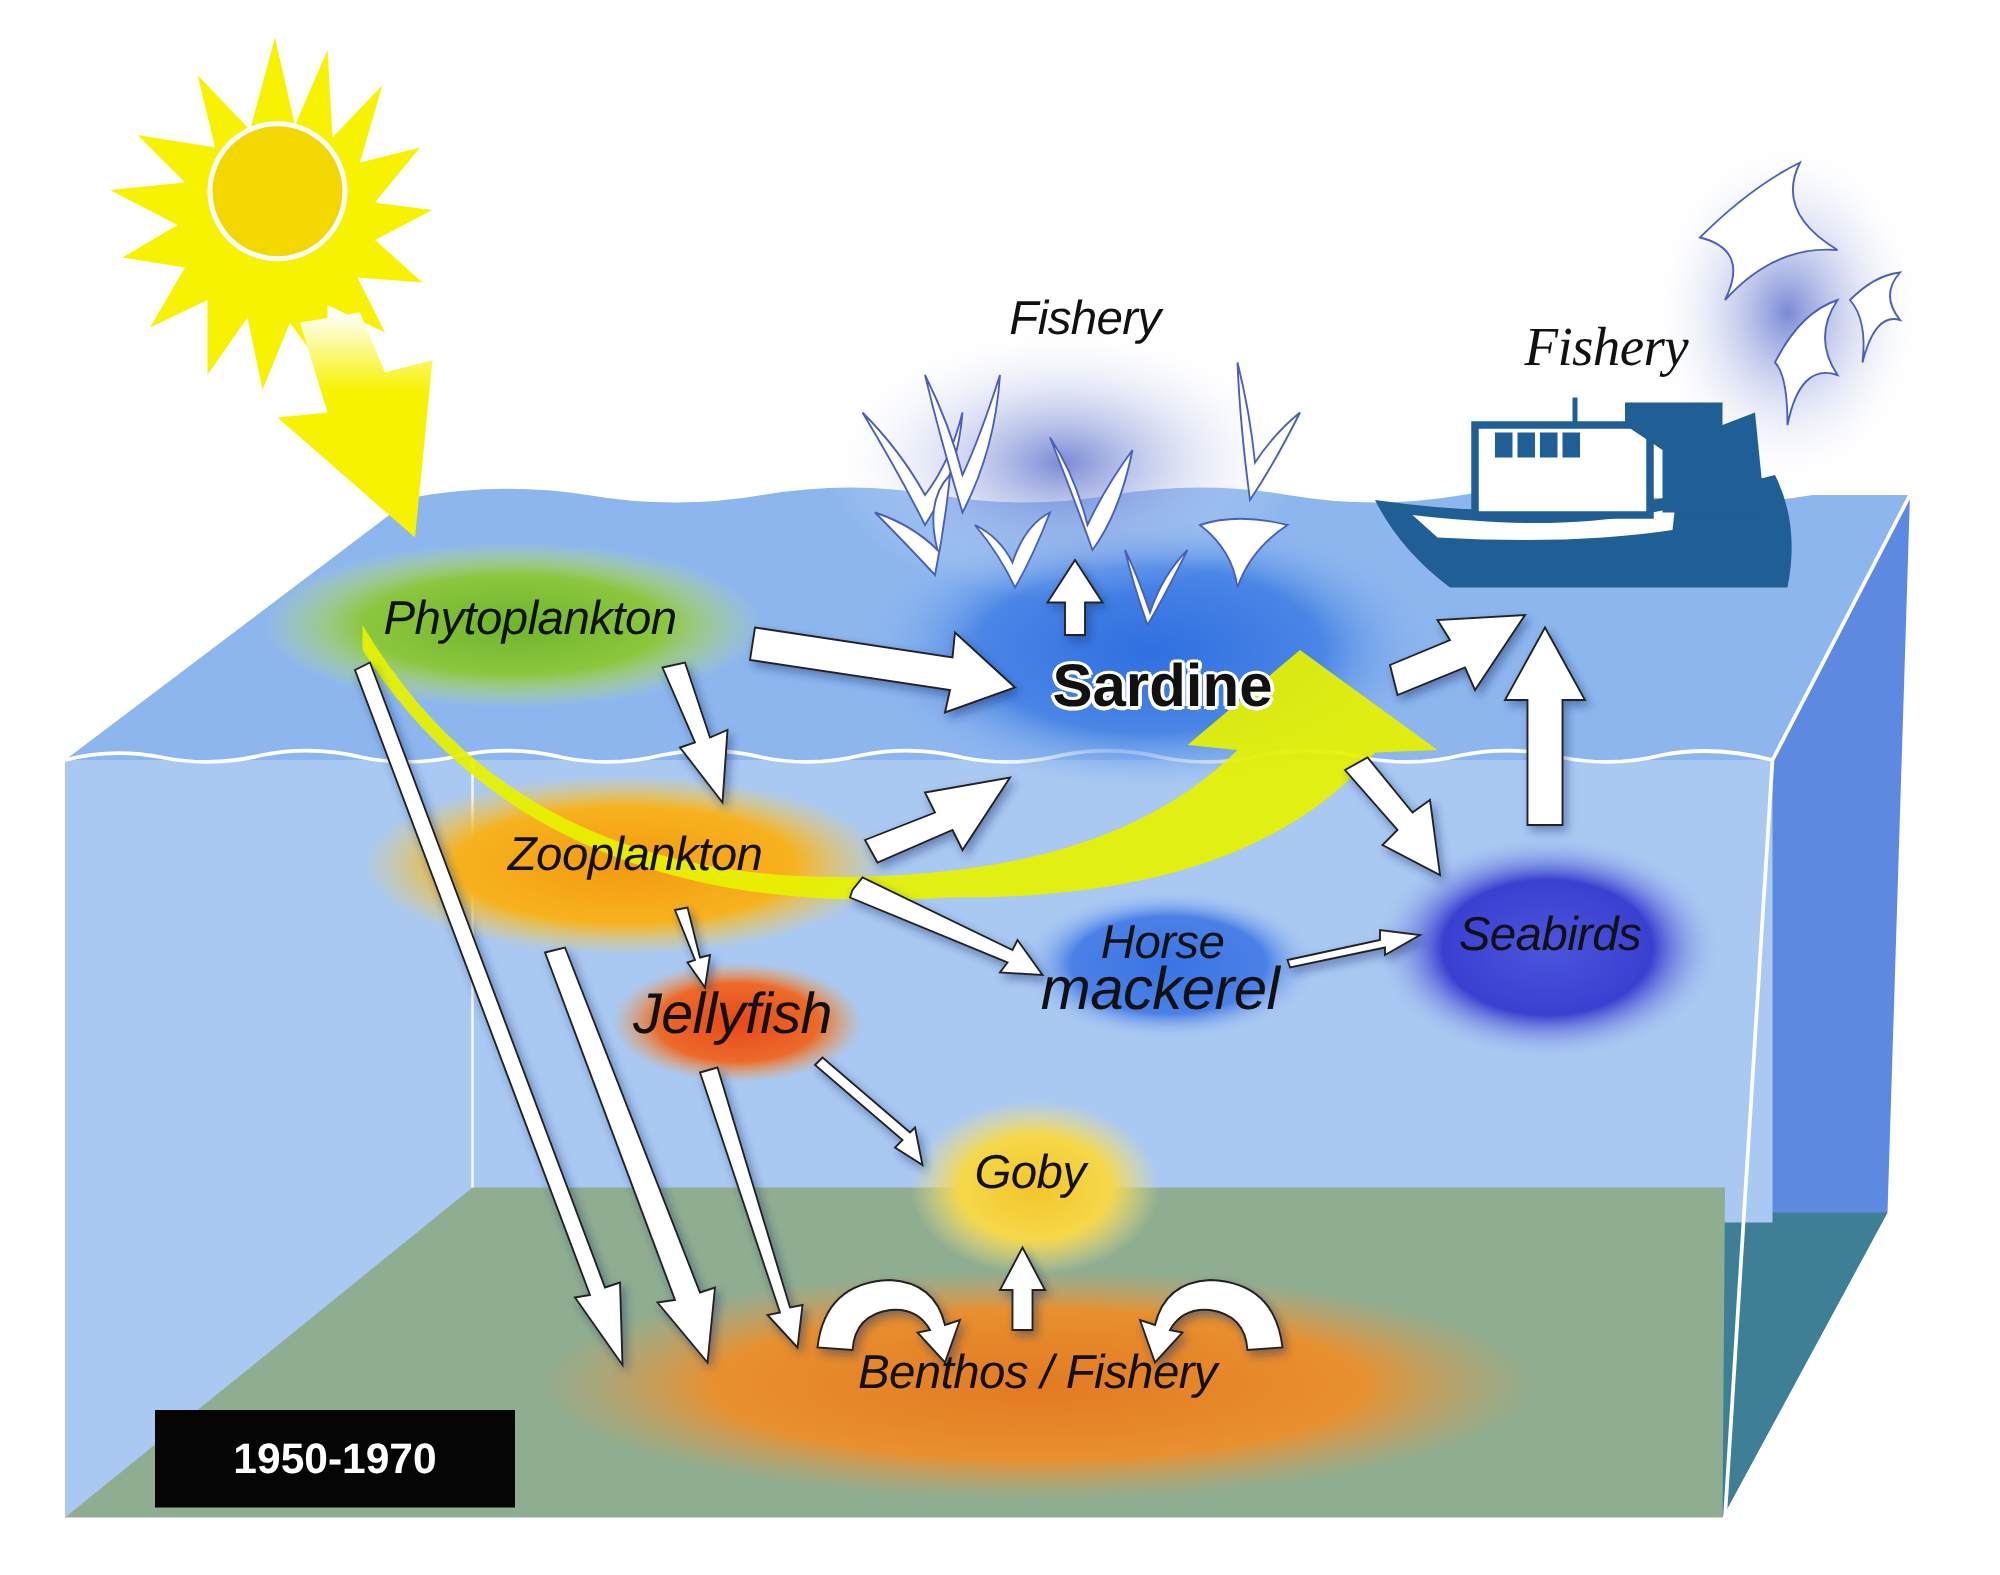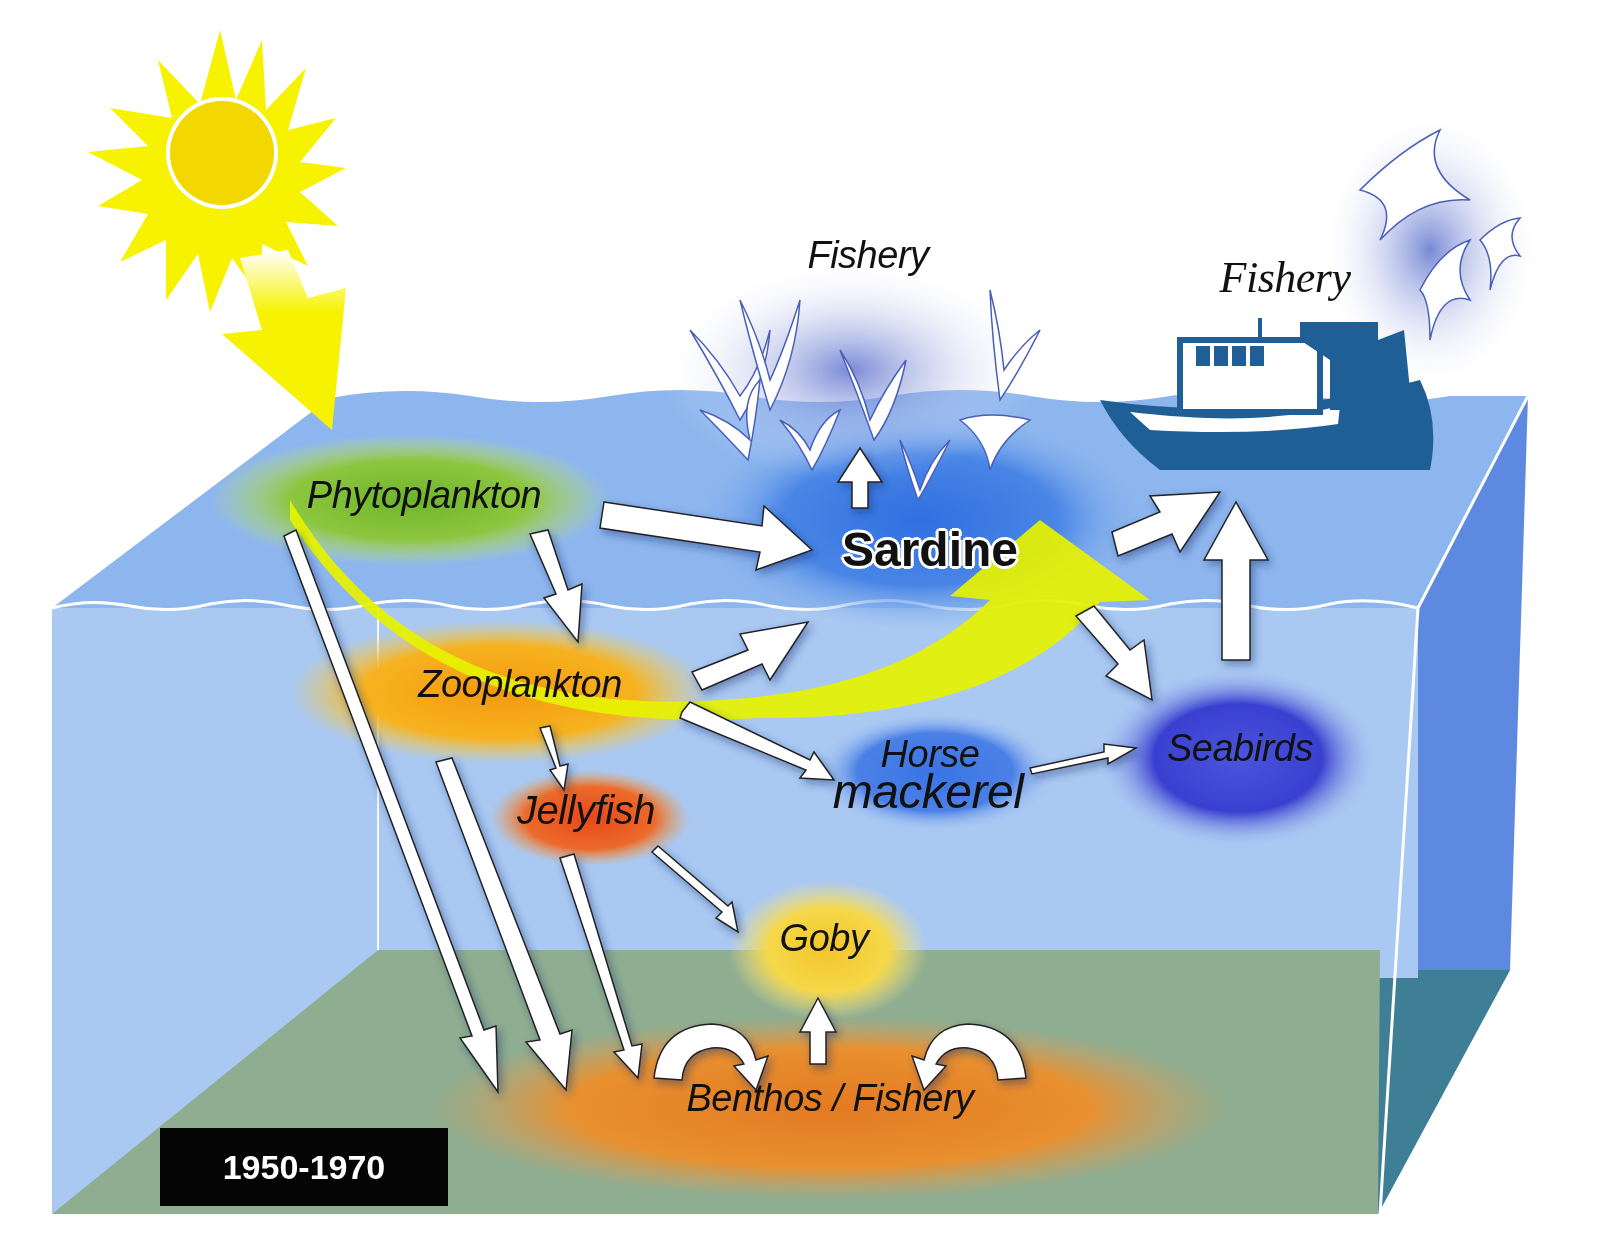--- a/index.html
+++ b/index.html
@@ -7,21 +7,21 @@
          font-family: "Liberation Sans", "DejaVu Sans", sans-serif; }
   #scene { position: absolute; left: 0; top: 0; width: 1600px; height: 1260px; }
   .label { position: absolute; font-style: italic; color: #111; white-space: nowrap;
            transform: translate(-50%, -50%); letter-spacing: -0.5px; line-height: 1.0;
            text-align: center; }
   .label.big { font-style: normal; font-weight: bold; letter-spacing: 0;
                text-shadow: -2px -2px 0 #fff, 2px -2px 0 #fff, -2px 2px 0 #fff, 2px 2px 0 #fff,
                             0 -3px 0 #fff, 0 3px 0 #fff, -3px 0 0 #fff, 3px 0 0 #fff; }
   .period-badge { position: absolute; left: 124px; top: 1128px; width: 288px; height: 78px;
                   background: #050505; color: #fff; font-weight: bold; font-size: 34px;
-                  display: flex; align-items: center; justify-content: center; margin-left: 36px; }
+                  display: flex; align-items: center; justify-content: center; }
 </style>
 </head>
 <body>
 
 <div id="scene">
 <svg width="1600" height="1260" viewBox="0 0 1600 1260" xmlns="http://www.w3.org/2000/svg">
   <defs>
     <radialGradient id="gPhyto" cx="50%" cy="50%" r="50%">
       <stop offset="0%" stop-color="#6fb52c"></stop>
       <stop offset="60%" stop-color="#8cc63f"></stop>
@@ -184,22 +184,22 @@
 
     <path d="M1026 1078 Q1020 1026 968 1024 Q932 1026 924 1060 L912 1056 L924 1090 L946 1066 L936 1064 Q946 1046 968 1048 Q996 1052 998 1080 Z"></path>
   </g>
 </svg>
 
 
 <div class="label" style="left:424px; top:495px; font-size:38px;">Phytoplankton</div>
 <div class="label big" style="left:930px; top:550px; font-size:48px;">Sardine</div>
 <div class="label" style="left:868px; top:255px; font-size:38px;">Fishery</div>
 <div class="label" style="left:1285px; top:278px; font-size:44px;font-family:Liberation Serif, serif;">Fishery</div>
-<div class="label" style="left:508px; top:684px; font-size:38px;margin-left:12px;">Zooplankton</div>
-<div class="label" style="left:586px; top:810px; font-size:40px;">Jellyfish</div>
+<div class="label" style="left:508px; top:684px; font-size:38px;">Zooplankton</div>
+<div class="label" style="left:586px; top:810px; font-size:46px;">Jellyfish</div>
 <div class="label" style="left:930px; top:754px; font-size:38px;">Horse</div>
 <div class="label" style="left:928px; top:792px; font-size:48px;">mackerel</div>
 <div class="label" style="left:1240px; top:748px; font-size:38px;">Seabirds</div>
 <div class="label" style="left:824px; top:938px; font-size:38px;">Goby</div>
 <div class="label" style="left:830px; top:1098px; font-size:38px;">Benthos / Fishery</div>
 
 <div class="period-badge">
   <span>1950-1970</span>
 </div>
 </div>

